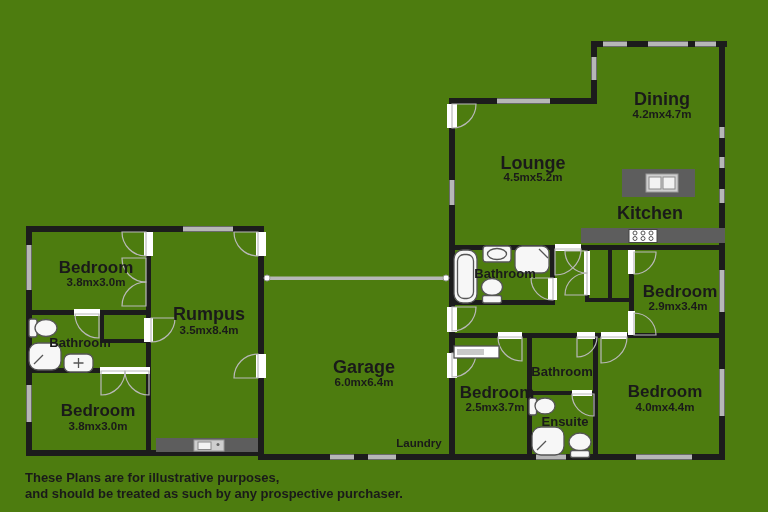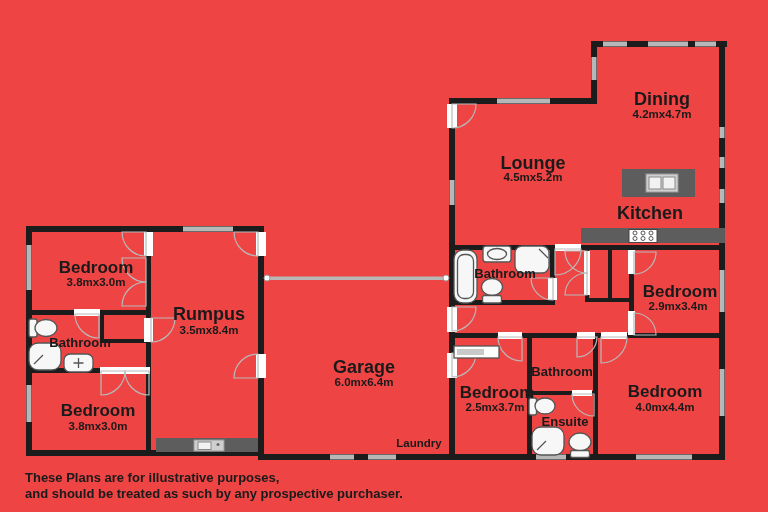--- a/index.html
+++ b/index.html
@@ -1,16 +1,16 @@
 <!DOCTYPE html>
 <html><head>
 <meta charset="utf-8">
 <style>
   html,body{margin:0;padding:0;background:#ffffff;}
-  .canvas{position:relative;width:768px;height:512px;background:#ef4444;overflow:hidden;
+  .canvas{position:relative;width:768px;height:512px;background:#4d7c0f;overflow:hidden;
           font-family:"Liberation Sans", sans-serif;}
   svg{display:block;}
   text{font-family:"Liberation Sans", sans-serif;font-weight:bold;fill:#1a1a1a;}
   .room-name{font-size:18px;}
   .room-name-sm{font-size:17px;}
   .room-dims{font-size:11.5px;}
   .wet-name{font-size:13px;}
   .tiny-name{font-size:11.5px;}
   .disclaimer{font-size:13px;}
 </style>

